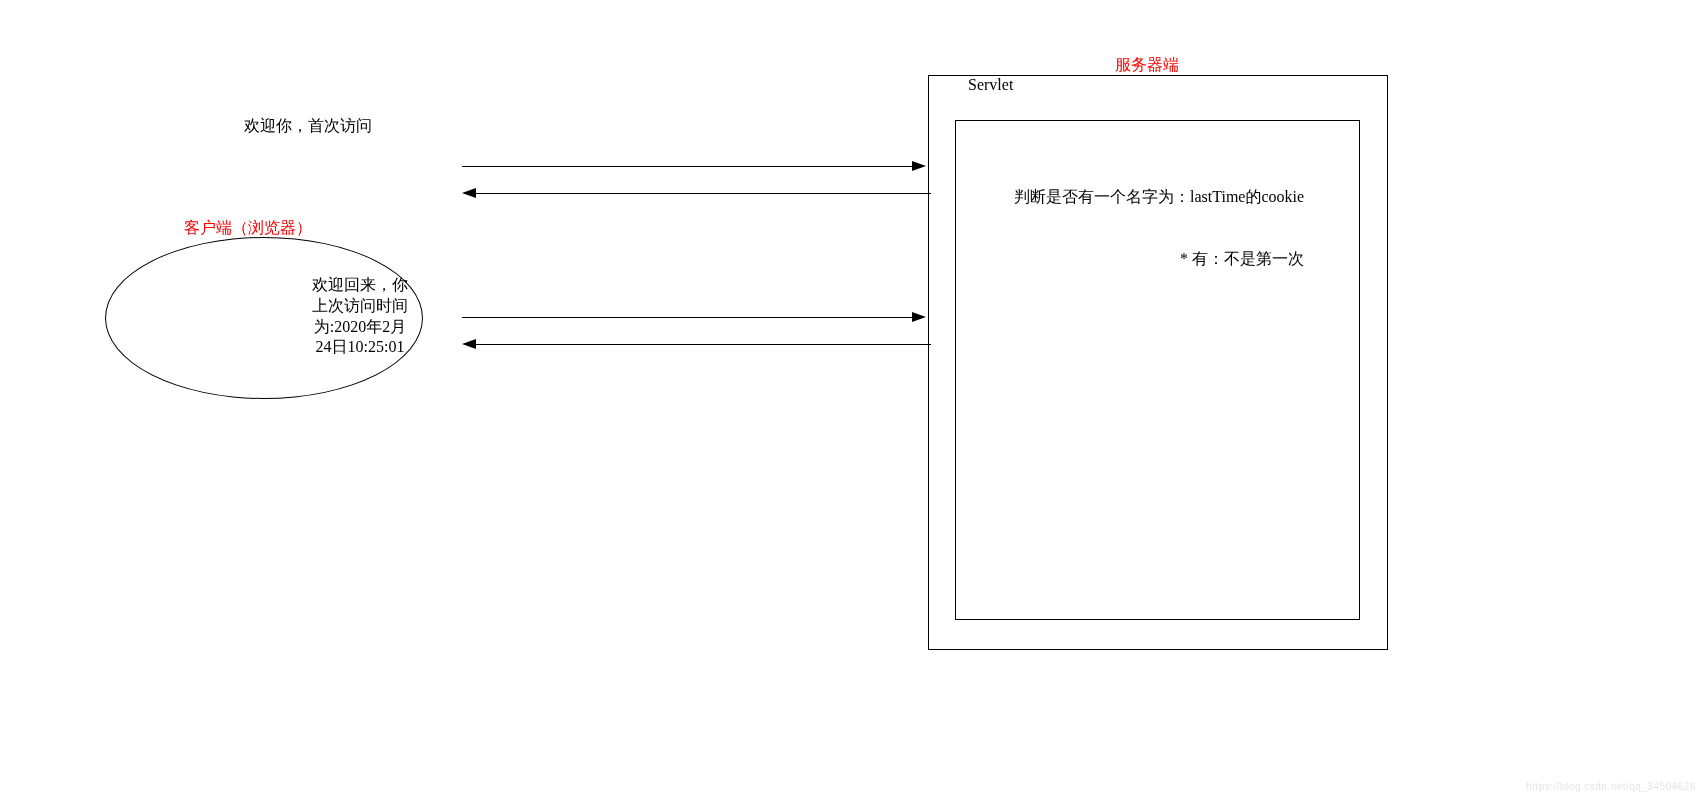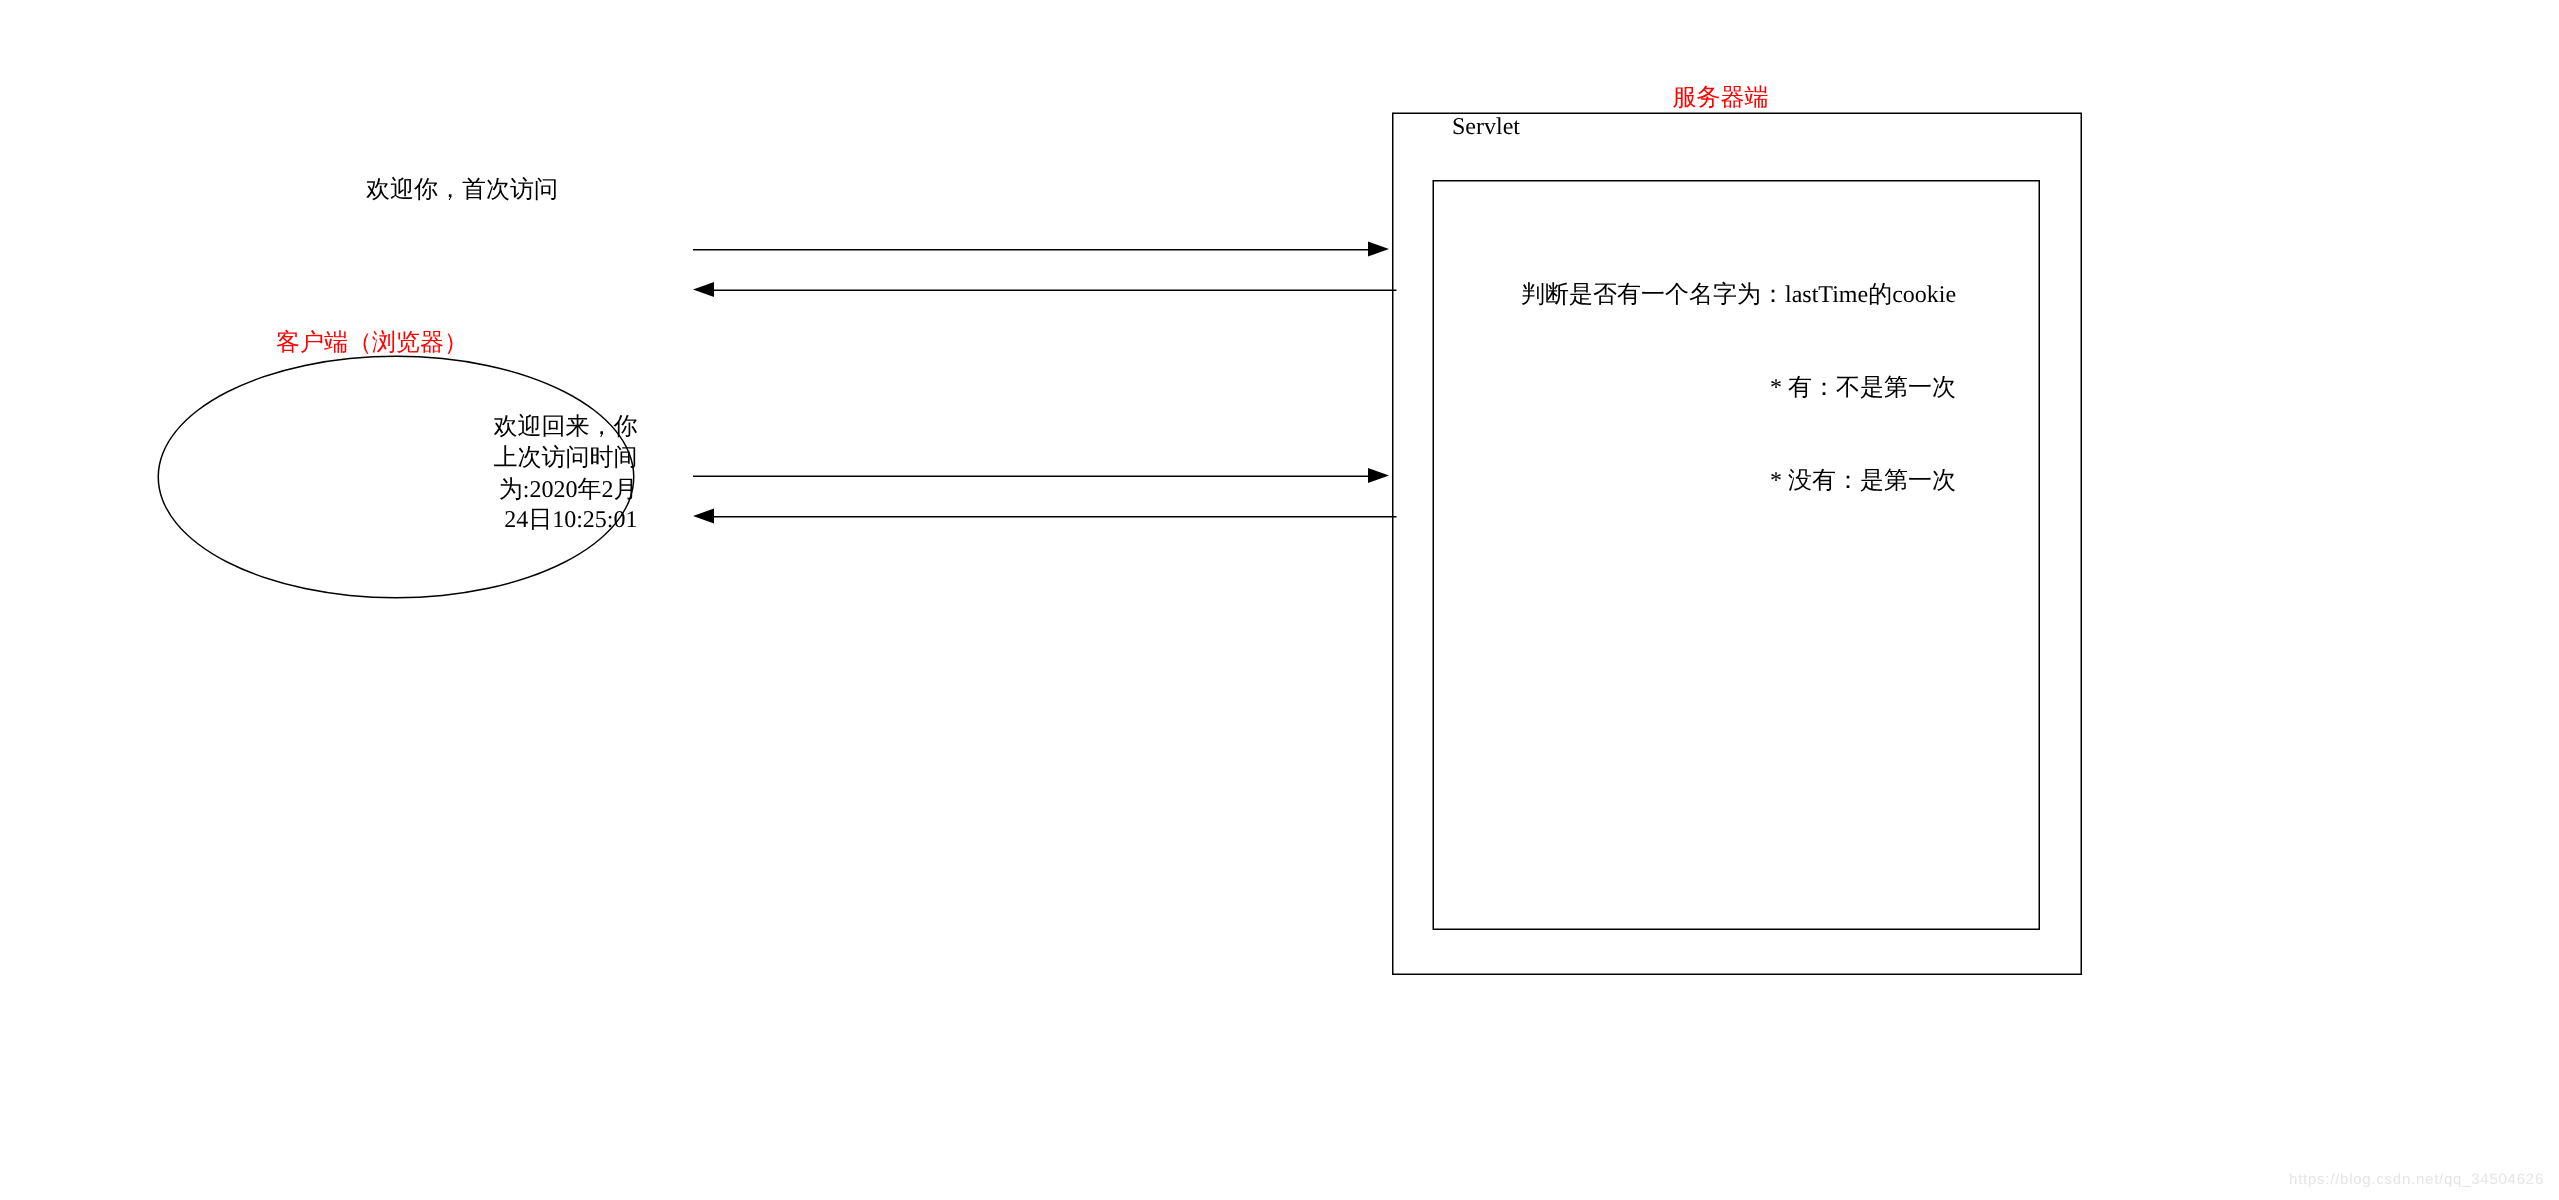--- a/index.html
+++ b/index.html
@@ -45,21 +45,21 @@
       border-left: 14px solid #000;
     }
     .arrow-head-left {
       position: absolute;
       width: 0; height: 0;
       border-top: 5px solid transparent;
       border-bottom: 5px solid transparent;
       border-right: 14px solid #000;
     }
     .center-text {
-      text-align: right;
+      text-align: center;
       line-height: 1.3;
     }
     .servlet-text {
       line-height: 1.3;
       white-space: pre;
     }
   </style>
 </head>
 <body>
 
@@ -80,21 +80,20 @@
 
 <div class="rect" style="left:928px; top:75px; width:460px; height:575px;"></div>
 
 <div class="abs" style="left:968px; top:76px;">Servlet</div>
 
 <div class="rect" style="left:955px; top:120px; width:405px; height:500px;"></div>
 
 <div class="abs servlet-text" style="left:1014px; top:145px;">
   <div>判断是否有一个名字为：lastTime的cookie</div>
   <div>        * 有：不是第一次</div>
-  <div>        * 没有：是第一次</div>
   <div></div>
 </div>
 
 <div class="arrow-line" style="left:462px; top:166px; width:455px;"></div>
 <div class="arrow-head-right" style="left:912px; top:161px;"></div>
 
 <div class="arrow-line" style="left:476px; top:193px; width:455px;"></div>
 <div class="arrow-head-left" style="left:462px; top:188px;"></div>
 
 <div class="arrow-line" style="left:462px; top:317px; width:455px;"></div>

